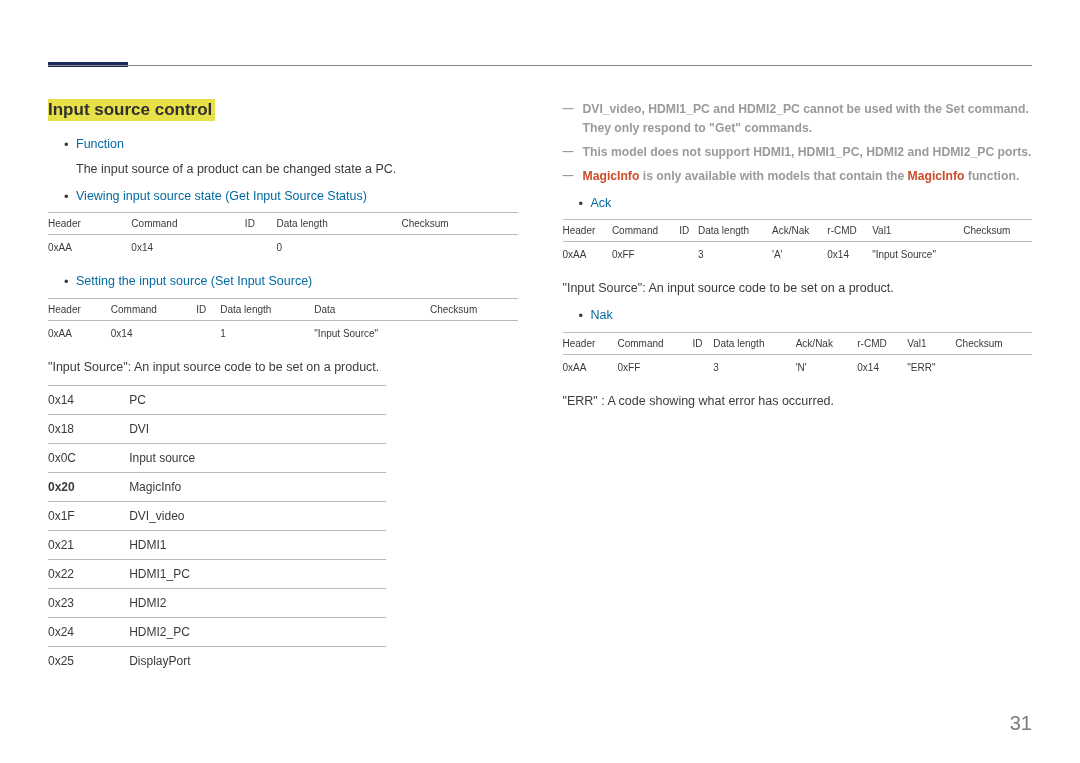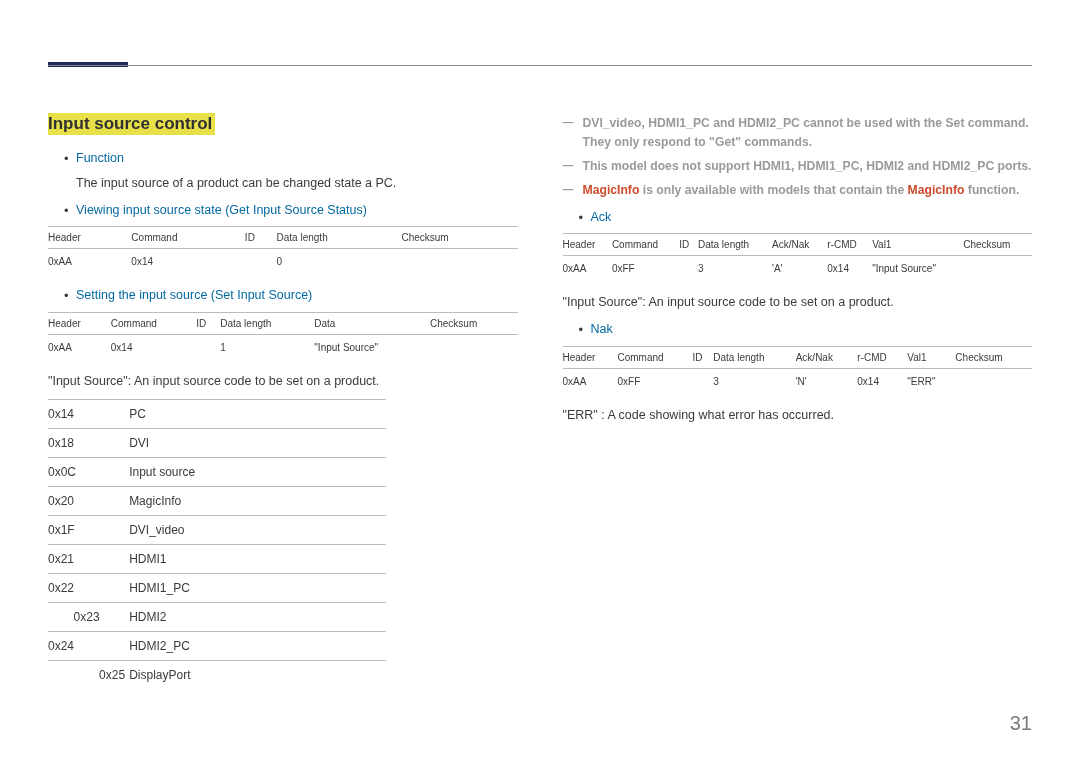--- a/index.html
+++ b/index.html
@@ -33,21 +33,21 @@
     position: absolute;
     top: 65px;
     left: 48px;
     right: 48px;
     height: 0;
     border-top: 1px solid #888;
   }
   .columns {
     display: flex;
     gap: 45px;
-    margin-top: 62px;
+    margin-top: 48px;
   }
   .col {
     flex: 1;
     min-width: 0;
   }
   h2.section-title {
     font-size: 17px;
     font-weight: 600;
     color: #303030;
     display: inline;
@@ -238,45 +238,45 @@
             </tr>
             <tr>
               <td style="width: 24%;">0x18</td>
               <td>DVI</td>
             </tr>
             <tr>
               <td style="width: 24%;">0x0C</td>
               <td>Input source</td>
             </tr>
             <tr>
-              <td style="width: 24%;">0x20</td>
+              <td style="width: 24%; font-weight: bold;">0x20</td>
               <td>MagicInfo</td>
             </tr>
             <tr>
               <td style="width: 24%;">0x1F</td>
               <td>DVI_video</td>
             </tr>
             <tr>
               <td style="width: 24%;">0x21</td>
               <td>HDMI1</td>
             </tr>
             <tr>
               <td style="width: 24%;">0x22</td>
               <td>HDMI1_PC</td>
             </tr>
             <tr>
-              <td style="width: 24%; text-align: center;">0x23</td>
+              <td style="width: 24%;">0x23</td>
               <td>HDMI2</td>
             </tr>
             <tr>
               <td style="width: 24%;">0x24</td>
               <td>HDMI2_PC</td>
             </tr>
             <tr>
-              <td style="width: 24%; text-align: right;">0x25</td>
+              <td style="width: 24%;">0x25</td>
               <td>DisplayPort</td>
             </tr>
           </tbody>
       </table>
     </div>
 
     <div class="col">
       <ul class="dash-notes">
         <li>DVI_video, HDMI1_PC and HDMI2_PC cannot be used with the Set command. They only respond to "Get" commands.</li>
         <li>This model does not support HDMI1, HDMI1_PC, HDMI2 and HDMI2_PC ports.</li>

